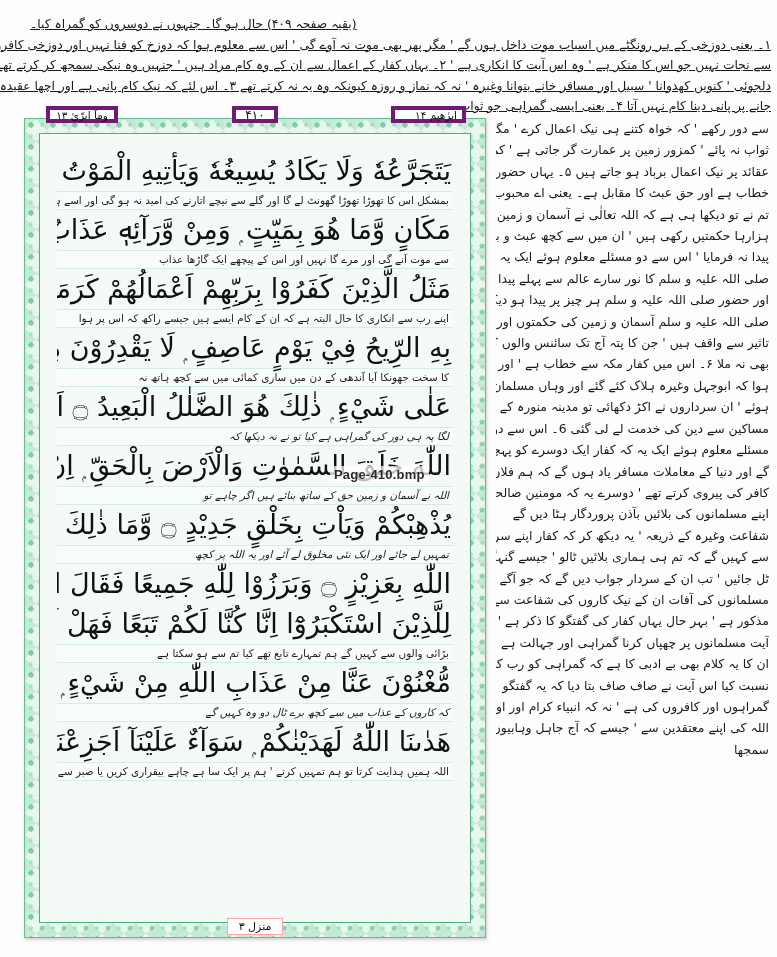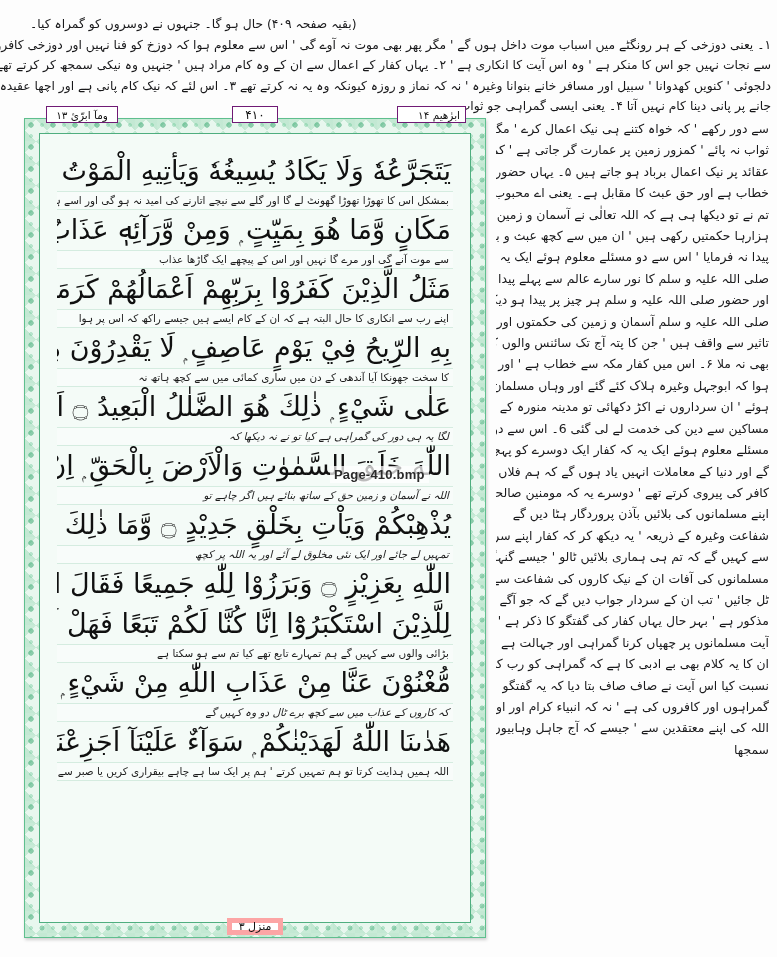--- a/index.html
+++ b/index.html
@@ -16,20 +16,21 @@
     position:absolute;left:0;top:14px;width:777px;
     padding:0 6px;box-sizing:border-box;
     direction:rtl;text-align:justify;
   }
   .top-commentary .ln{
     display:block;color:#18181a;
     font-size:12.3px;line-height:20.5px;
     white-space:nowrap;
     letter-spacing:.1px;
     transform:scaleX(1);
+    text-decoration:underline;
   }
   .top-commentary .ln.first{text-align:left;padding-left:24px;}
 
   
   .right-col{
     position:absolute;right:2px;top:118px;
     width:283px;height:830px;
     direction:rtl;box-sizing:border-box;
     padding:0 6px 0 4px;
   }
@@ -68,33 +69,33 @@
     background:#f4fbf7;
     box-sizing:border-box;
   }
 
   
   .panel-header{
     position:absolute;left:0;right:0;top:-15px;height:15px;
   }
   .hdr-box{
     position:absolute;top:-13px;height:17px;
-    background:#ffffff;border:1px solid #701a75;
+    background:#ffffff;border:4px solid #701a75;
     display:flex;align-items:center;justify-content:center;
     font-size:10.5px;color:#111;white-space:nowrap;
     padding:0 5px;box-sizing:border-box;
   }
   .hdr-surah{right:4px;min-width:66px;padding-left:20px;}
   .hdr-page{left:50%;transform:translateX(-50%);min-width:46px;font-size:12px;}
   .hdr-para{left:6px;min-width:72px;}
 
   .panel-footer{
     position:absolute;left:50%;transform:translateX(-50%);
     bottom:-13px;height:17px;min-width:56px;
-    background:#ffffff;border:5px solid #fca5a5;
+    background:#ffffff;border:1px solid #fca5a5;
     display:flex;align-items:center;justify-content:center;
     font-size:11px;color:#111;white-space:nowrap;padding:0 6px;
     box-sizing:border-box;
   }
 
   
   .ayah-body{
     position:absolute;left:17px;right:17px;top:17px;bottom:17px;
     overflow:hidden;direction:rtl;
   }
@@ -151,27 +152,27 @@
     <span class="ln">پیدا نہ فرمایا ' اس سے دو مسئلے معلوم ہوئے ایک یہ کہ نبی</span>
     <span class="ln">صلی اللہ علیہ و سلم کا نور سارے عالم سے پہلے پیدا ہوا۔</span>
     <span class="ln">اور حضور صلی اللہ علیہ و سلم ہر چیز پر پیدا ہو دیکھا۔ دوسرے یہ کہ نبی</span>
     <span class="ln">صلی اللہ علیہ و سلم آسمان و زمین کی حکمتوں اور ہر چیز کو</span>
     <span class="ln">تاثیر سے واقف ہیں ' جن کا پتہ آج تک سائنس والوں کو</span>
     <span class="ln">بھی نہ ملا ۶۔ اس میں کفار مکہ سے خطاب ہے ' اور ایسا ہی</span>
     <span class="ln">ہوا  کہ ابوجہل وغیرہ ہلاک کئے گئے اور وہاں مسلمان آباد</span>
     <span class="ln">ہوئے ' ان سرداروں نے اکڑ دکھائی تو مدینہ منورہ کے</span>
     <span class="ln">مساکین سے دین کی خدمت لے لی گئی 6۔ اس سے دو</span>
     <span class="ln">مسئلے معلوم ہوئے ایک یہ کہ کفار ایک دوسرے کو پہچانیں</span>
-    <span class="ln">گے اور دنیا کے معاملات انہیں یاد ہوں گے کہ ہم فلاں</span>
+    <span class="ln">گے اور دنیا کے معاملات مسافر یاد ہوں گے کہ ہم فلاں</span>
     <span class="ln">کافر کی پیروی کرتے تھے ' دوسرے یہ کہ مومنین صالحین</span>
     <span class="ln">اپنے مسلمانوں کی بلائیں بآذن پروردگار ہٹا دیں گے</span>
     <span class="ln">شفاعت وغیرہ کے ذریعہ ' یہ دیکھ کر کہ کفار اپنے سرداروں</span>
     <span class="ln">سے کہیں گے کہ تم ہی ہماری بلائیں ٹالو ' جیسے گنہگار</span>
+    <span class="ln">ٹل جائیں ' تب ان کے سردار جواب دیں گے کہ جو آگے</span>
     <span class="ln">مسلمانوں کی آفات ان کے نیک کاروں کی شفاعت سے</span>
-    <span class="ln">ٹل جائیں ' تب ان کے سردار جواب دیں گے کہ جو آگے</span>
     <span class="ln">مذکور ہے ' بہر حال   یہاں کفار کی گفتگو کا ذکر ہے ' ۸۔</span>
     <span class="ln">آیت مسلمانوں پر چھپاں کرنا گمراہی اور جہالت ہے '</span>
     <span class="ln">ان کا یہ کلام بھی بے ادبی کا ہے کہ گمراہی کو رب کی طرف</span>
     <span class="ln">نسبت کیا اس آیت نے صاف صاف بتا دیا کہ یہ گفتگو</span>
     <span class="ln">گمراہوں اور کافروں کی ہے ' نہ کہ انبیاء کرام اور اولیاء</span>
     <span class="ln">اللہ کی اپنے معتقدین سے ' جیسے کہ آج جاہل وہابیوں نے</span>
     <span class="ln">سمجھا</span>
   </div>
 
   <div class="quran-panel">

